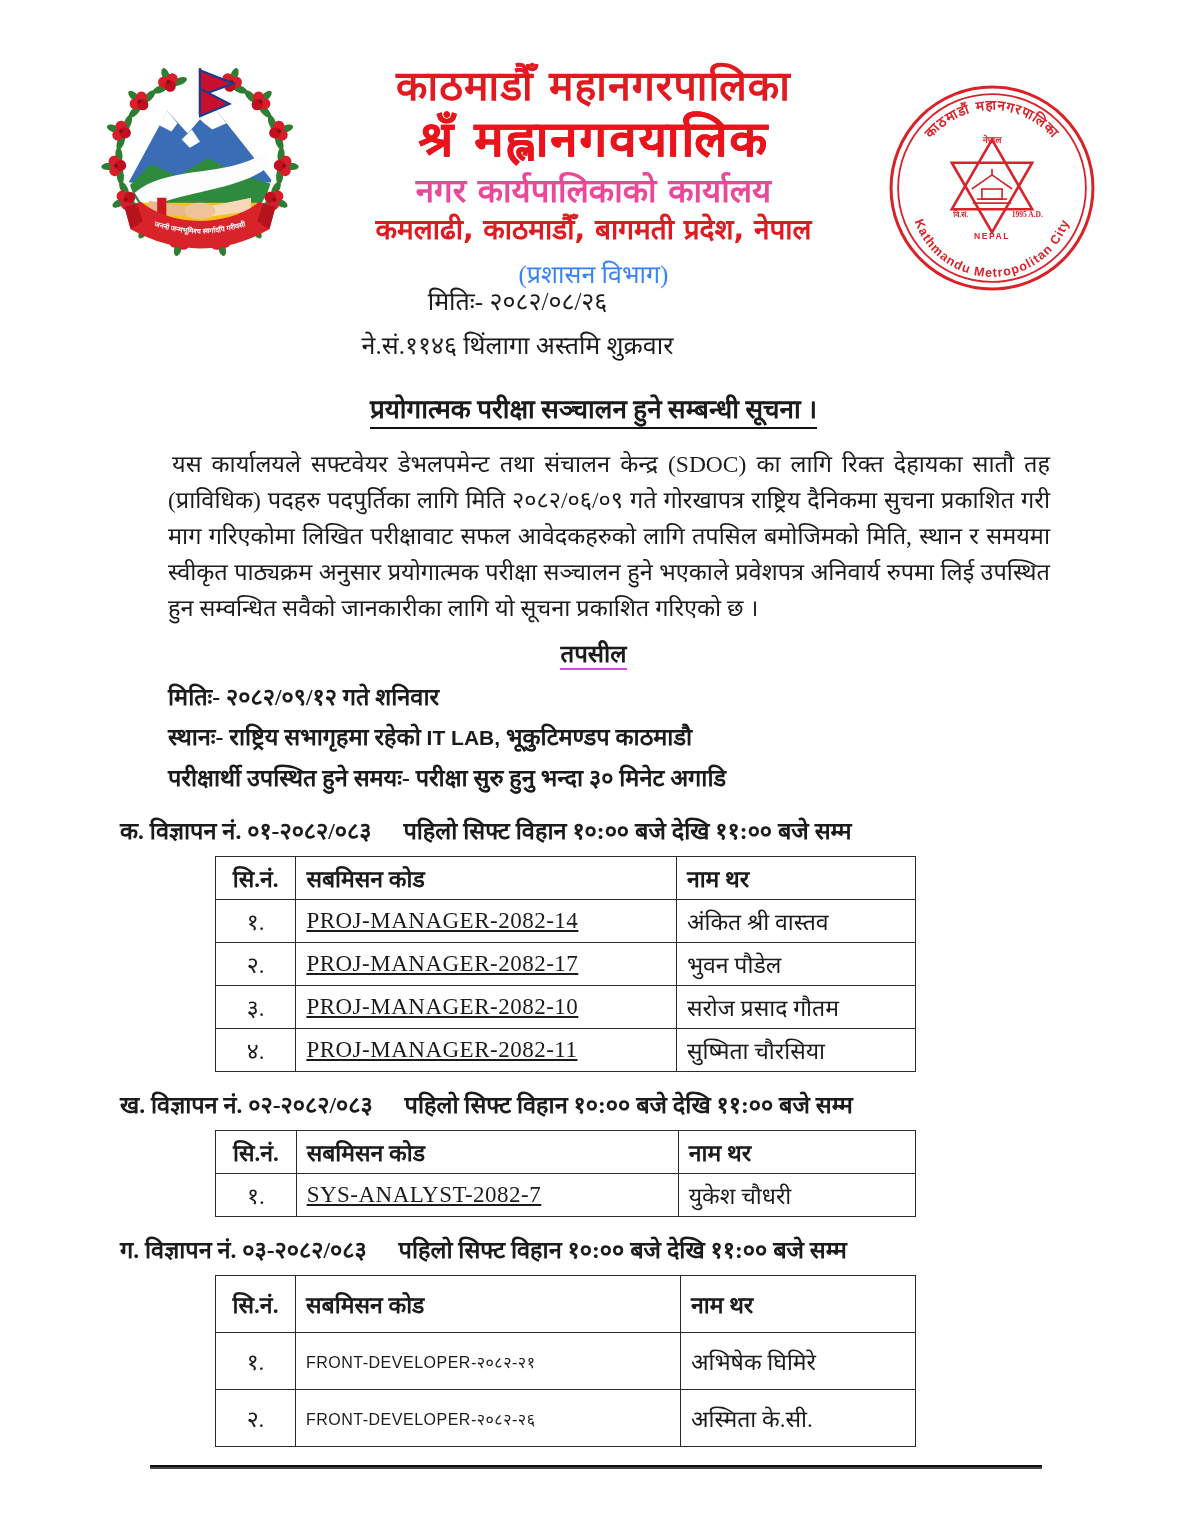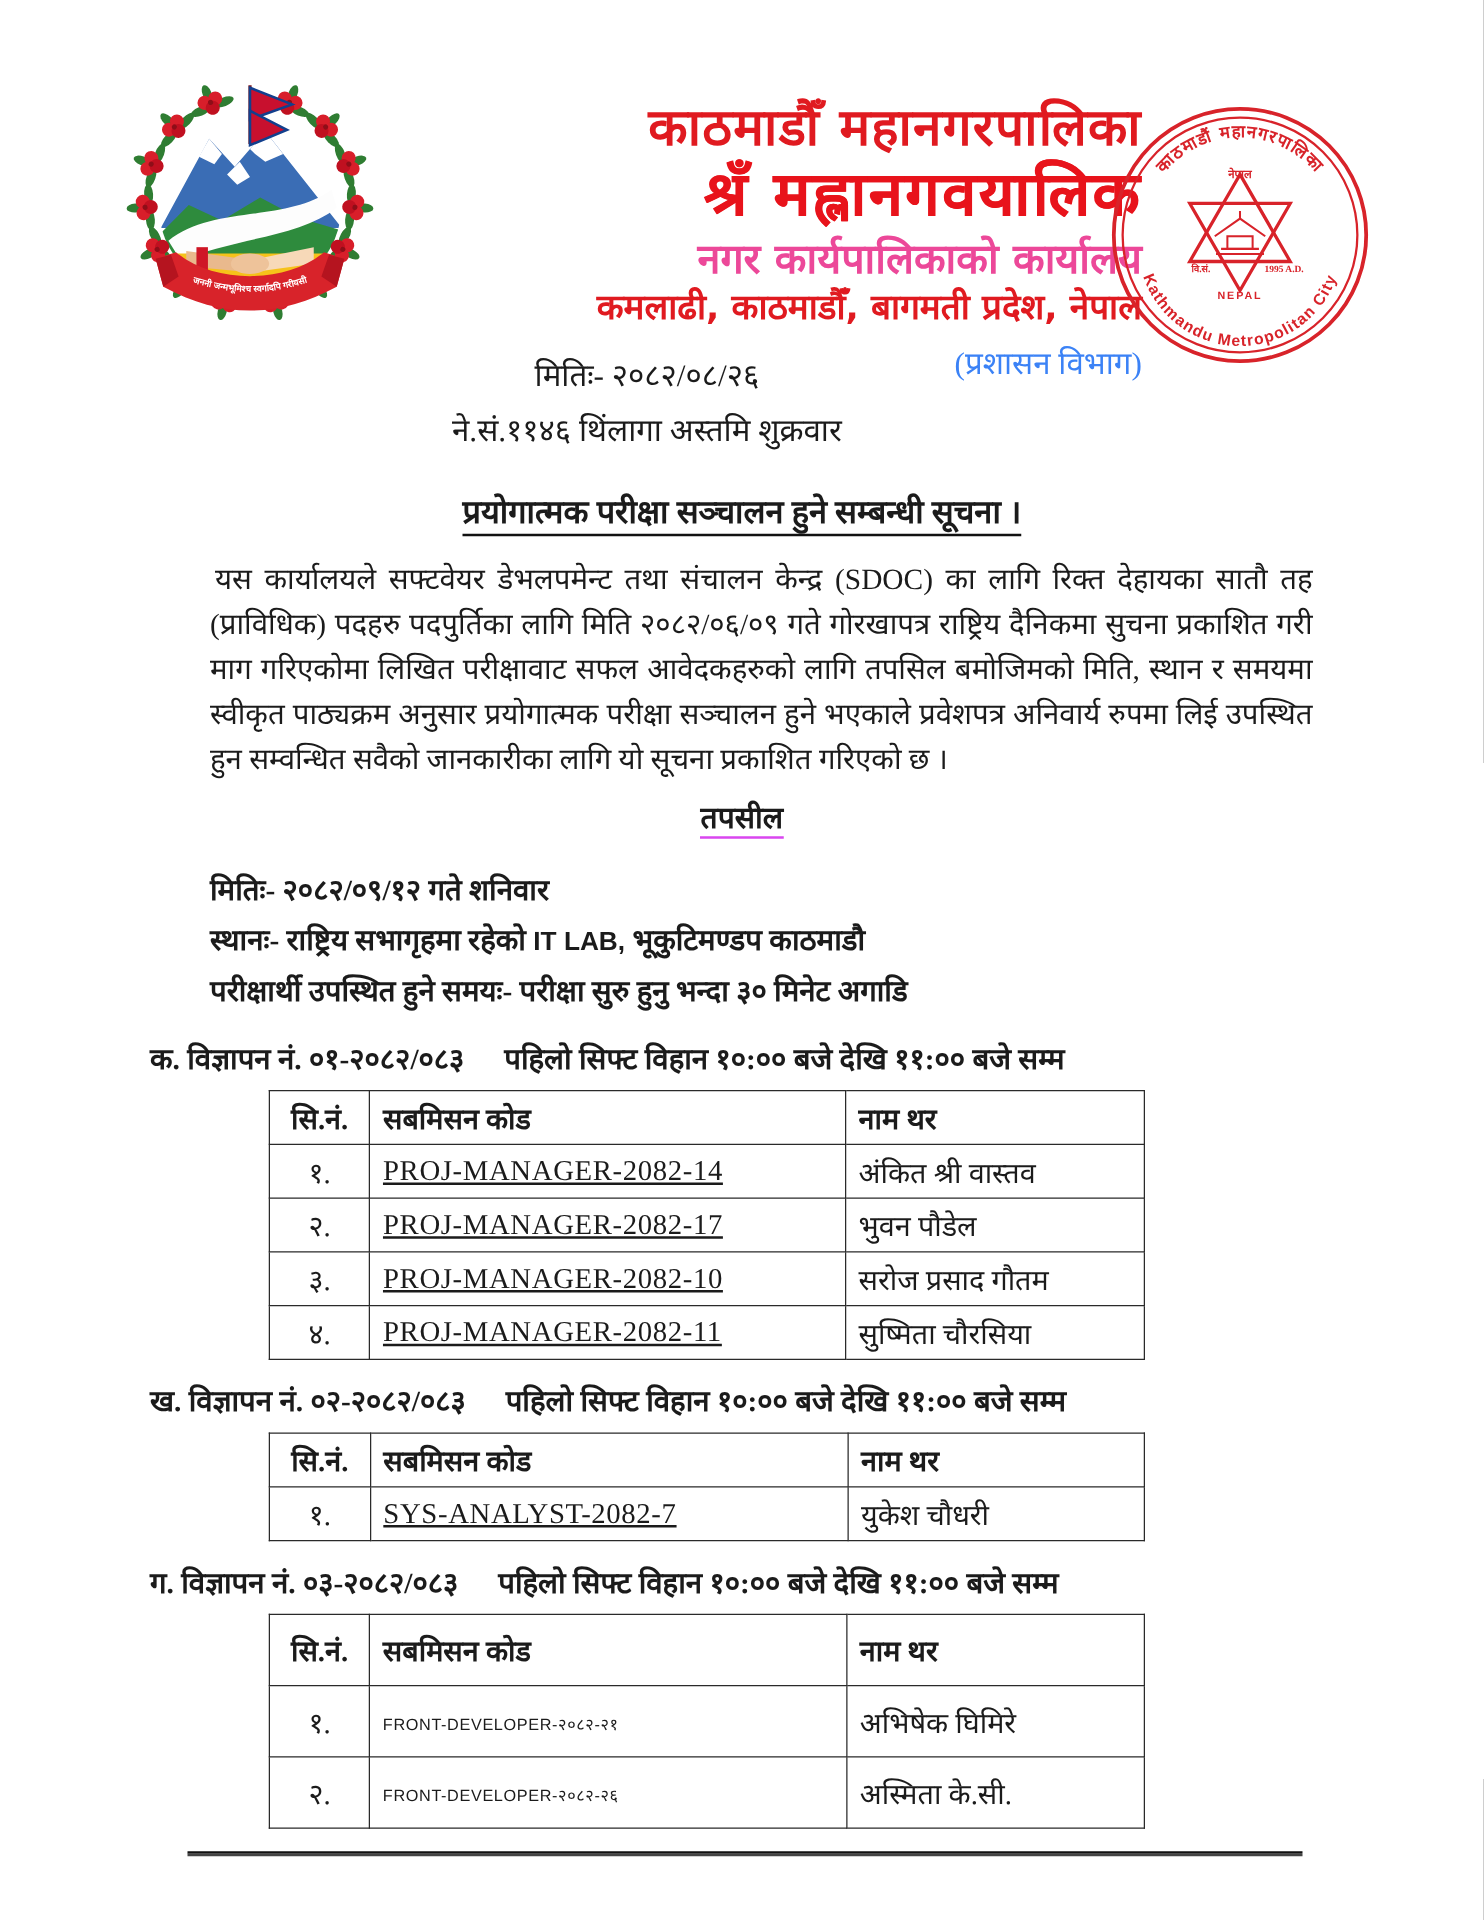--- a/index.html
+++ b/index.html
@@ -5,55 +5,55 @@
   html,body{margin:0;padding:0;background:#888;}
   .page{
     width:1187px;height:1536px;background:#ffffff;position:relative;
     margin:0 auto;overflow:hidden;
     font-family:"Liberation Serif","DejaVu Serif",serif;color:#1b1b1b;
   }
   
   .hdr{position:relative;height:308px;}
   .emblem{position:absolute;left:98px;top:58px;width:204px;height:204px;}
   .seal{position:absolute;left:886px;top:82px;width:212px;height:212px;}
-  .hdr-center{width:640px;margin:0 auto;text-align:right;padding-top:80px;
+  .hdr-center{width:640px;margin:0 auto;text-align:center;padding-top:64px;
     font-family:"DejaVu Sans","Liberation Sans",sans-serif;}
   .hdr-l1{color:#e01a20;font-weight:bold;font-size:41px;letter-spacing:1px;line-height:1.1;}
   .hdr-l2{color:#e8131b;font-weight:bold;font-size:49px;letter-spacing:2px;line-height:1.25;
     text-shadow:0.5px 0 #e8131b;}
   .hdr-l3{color:#ec4899;font-weight:bold;font-size:33px;line-height:1.25;}
   .hdr-l4{color:#e01a20;font-weight:bold;font-size:28px;line-height:1.3;}
   .hdr-l5{color:#3b82f6;font-size:25px;margin-top:8px;font-family:"Liberation Serif",serif;}
   
   .refs{padding-left:165px;font-size:22px;line-height:34px;}
   .ref-label{color:#cc1f26;}
   .ref-value{color:#111;padding-left:8px;}
   .dates{padding-right:152px;text-align:center;font-size:25px;line-height:44px;margin-top:-28px;}
   
   .title{ text-align:center;margin-top:22px;font-size:26px;font-weight:bold;}
   .title span{border-bottom:2.5px solid #111;padding-bottom:3px;}
   .body-par{width:882px;margin:20px 0 0 168px;font-size:23.5px;line-height:36px;
     text-align:justify;text-indent:4px;}
   .tapasil{ text-align:center;font-size:24px;font-weight:bold;margin-top:10px;}
   .tapasil span{border-bottom:2px solid #d946ef;padding-bottom:1px;}
-  .details{padding-left:168px;font-size:23.5px;font-weight:bold;line-height:40px;margin-top:24px;}
+  .details{padding-left:168px;font-size:23.5px;font-weight:bold;line-height:40px;margin-top:8px;}
   .latin{font-family:"Liberation Sans","DejaVu Sans",sans-serif;font-size:21px;}
   
   .sec-h{padding-left:120px;font-size:23.5px;font-weight:bold;margin-top:16px;}
   .sec-h .shift{margin-left:26px;}
   table.roster{border-collapse:collapse;margin:10px 0 0 215px;width:701px;
     font-size:23px;}
   table.roster td{border:1.5px solid #2a2a2a;padding:4px 10px;height:34px;}
   table.roster tr.hd td{font-weight:bold;}
   td.sn{width:64px;text-align:center;}
   td.code{width:438px;}
   td.name{width:268px;}
   .code-serif{font-family:"Liberation Serif","DejaVu Serif",serif;text-decoration:underline;
     font-size:23px;letter-spacing:0.5px;}
-  .code-sans{font-family:"Liberation Sans","DejaVu Sans",sans-serif;font-size:13px;
+  .code-sans{font-family:"Liberation Sans","DejaVu Sans",sans-serif;font-size:16px;
     letter-spacing:0.5px;}
   table.tall td{height:48px;}
   
   .rule{margin:18px 0 0 150px;width:892px;border-top:2.5px solid #111;
     box-shadow:0 2px 0 #444;}
 </style>
 </head>
 <body>
 
 <div class="page">

